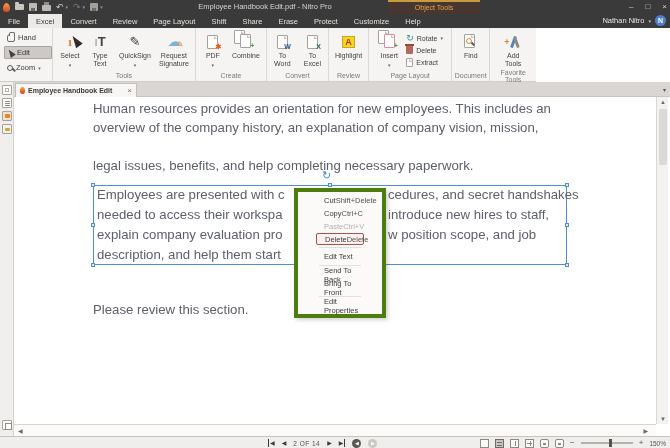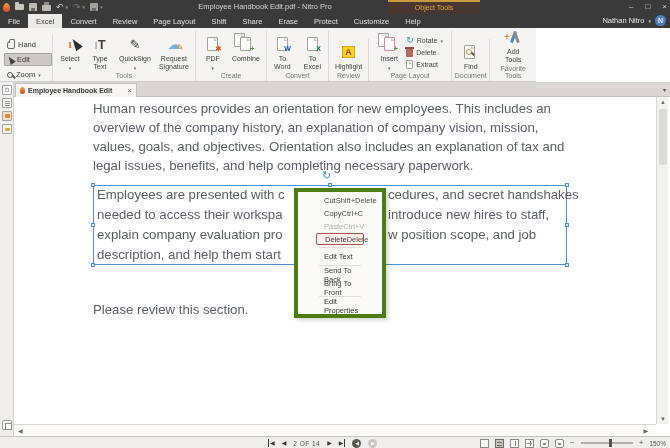--- a/index.html
+++ b/index.html
@@ -32,21 +32,21 @@
   .ctx-bottom span { font-size:7.5px; color:#efedeb; }
   
   .tabbar { position:absolute; left:0; top:14px; width:670px; height:14px; background:#3a3a3a; display:flex; align-items:stretch; }
   .rtab { font-size:7.5px; color:#e2e0de; padding:0 8px; display:flex; align-items:center; white-space:nowrap; }
   .rtab.active { background:#eceae8; color:#3a3a38; }
   .userchip { position:absolute; right:4px; top:15px; display:flex; align-items:center; gap:4px; }
   .userchip .uname { font-size:7.5px; color:#e6e4e2; }
   .userchip .ucaret { font-size:5px; color:#c7c5c2; }
   .avatar { width:11px; height:11px; border-radius:50%; background:#4f7fc4; color:#fff; font-size:7px; font-weight:bold; display:flex; align-items:center; justify-content:center; }
   
-  .ribbon { position:absolute; left:0; top:28px; width:536px; height:54px; background:#f5f4f2; border-bottom:1px solid #cfccc9; display:flex;align-items:flex-end; }
+  .ribbon { position:absolute; left:0; top:28px; width:536px; height:54px; background:#f5f4f2; border-bottom:1px solid #cfccc9; display:flex; }
   .navcol { width:56px; padding:3px 0 0 4px; display:flex; flex-direction:column; gap:2px; border-right:1px solid #dbd8d5; }
   .navbtn { display:flex; align-items:center; gap:3px; font-size:7.5px; color:#3c3a38; padding:1px 3px; width:48px; height:13px; }
   .navbtn.pressed { background:#ccc9c6; border:1px solid #a8a5a2; border-radius:1px; }
   .handi { width:8px; height:8px; border:1px solid #6a6864; border-radius:3px 3px 2px 2px; background:#f8f7f5; position:relative; }
   .handi::before { content:""; position:absolute; top:-3px; left:1px; width:4px; height:3px; border:1px solid #6a6864; border-bottom:none; border-radius:2px 2px 0 0; background:#f8f7f5; }
   .cursor-sm { width:0; height:0; border-left:3px solid transparent; border-right:3px solid transparent; border-bottom:8px solid #44423f; transform:rotate(-35deg); }
   .mag { width:6px; height:6px; border:1.5px solid #5a5854; border-radius:50%; position:relative; }
   .mag::after { content:""; position:absolute; width:4px; height:1.5px; background:#5a5854; transform:rotate(45deg); right:-4px; bottom:-1px; }
   .caret { font-size:5px; color:#6b6966; }
   .rgroup { display:flex; flex-direction:column; border-right:1px solid #dbd8d5; padding:2px 2px 0 2px; }
@@ -373,21 +373,20 @@
     <span class="sicon i1" style="top:3px"></span>
     <span class="sicon i2" style="top:16px"></span>
     <span class="sicon i3" style="top:29px"></span>
     <span class="sicon i4" style="top:42px"></span>
     <span class="sicon i5" style="top:338px"></span>
   </div>
 
   <div class="docarea">
     <div class="para" style="left:79px;top:2px">Human resources provides an orientation for new employees. This includes an</div>
     <div class="para" style="left:79px;top:21px">overview of the company history, an explanation of company vision, mission,</div>
-    <div class="para" style="left:79px;top:40px">values, goals, and objectives. Orientation also includes an explanation of tax and</div>
     <div class="para" style="left:79px;top:59px">legal issues, benefits, and help completing necessary paperwork.</div>
 
     <span class="rotate-h">↻</span>
     <div class="tbox">
       <span class="hdl" style="left:-3px;top:-3px"></span>
       <span class="hdl" style="left:234px;top:-3px"></span>
       <span class="hdl" style="right:-3px;top:-3px"></span>
       <span class="hdl" style="left:-3px;top:37px"></span>
       <span class="hdl" style="right:-3px;top:37px"></span>
       <span class="hdl" style="left:-3px;bottom:-3px"></span>

